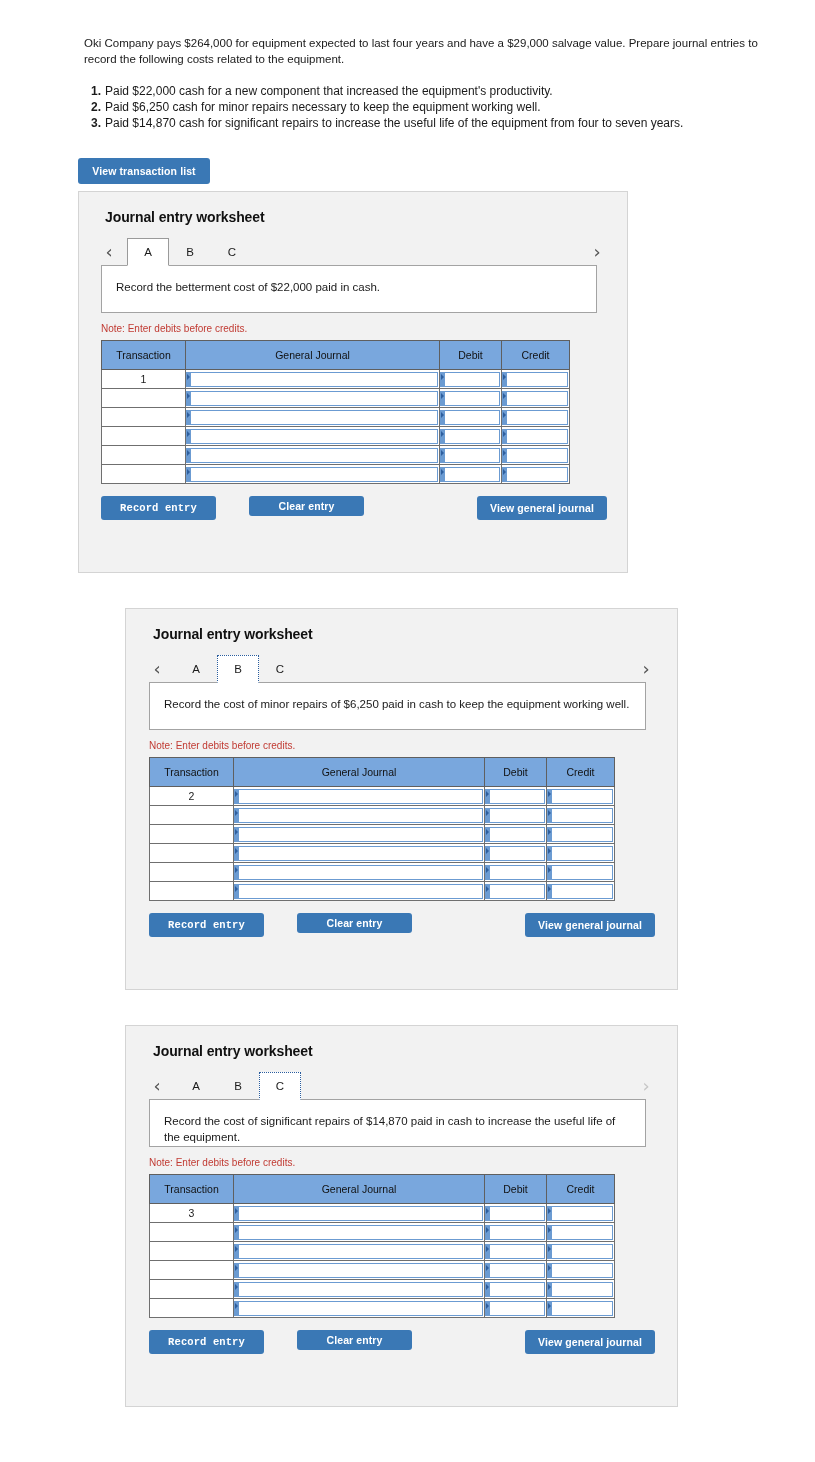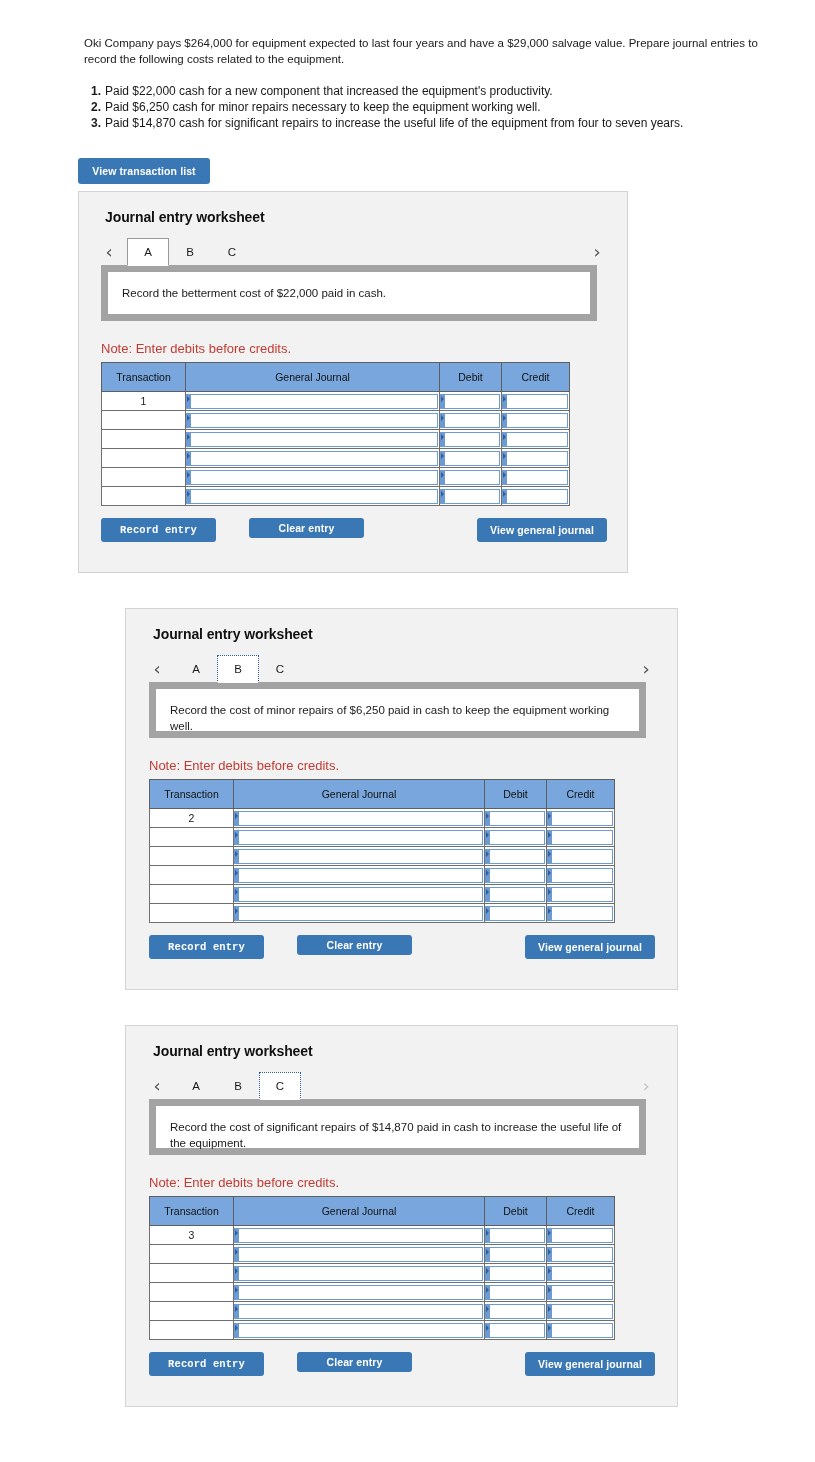--- a/index.html
+++ b/index.html
@@ -139,37 +139,37 @@
     height: 28px;
   }
   .tab.active.focus {
     border: 1px dotted #2a5d9e;
     border-bottom: 1px solid #ffffff;
   }
 
   
   .desc-box {
     background: #ffffff;
-    border: 7px solid #a3a3a3;
+    border: 1px solid #a3a3a3;
     position: relative;
     z-index: 1;
     font-size: 11.5px;
     line-height: 16px;
     color: #1a1a1a;
     padding: 13px 14px;
-    height: 56px;
+    height: 48px;
   }
   #panel-a .desc-box { margin: 0 30px 0 22px; }
   #panel-b .desc-box,
   #panel-c .desc-box { margin: 0 31px 0 23px; }
 
   .note {
     color: #c13b33;
-    font-size: 13px;
-    margin-top: 20px;
+    font-size: 10px;
+    margin-top: 10px;
   }
   #panel-a .note { margin-left: 22px; }
   #panel-b .note,
   #panel-c .note { margin-left: 23px; }
 
   
   .jtable {
     border-collapse: collapse;
     margin-top: 6px;
     table-layout: fixed;

